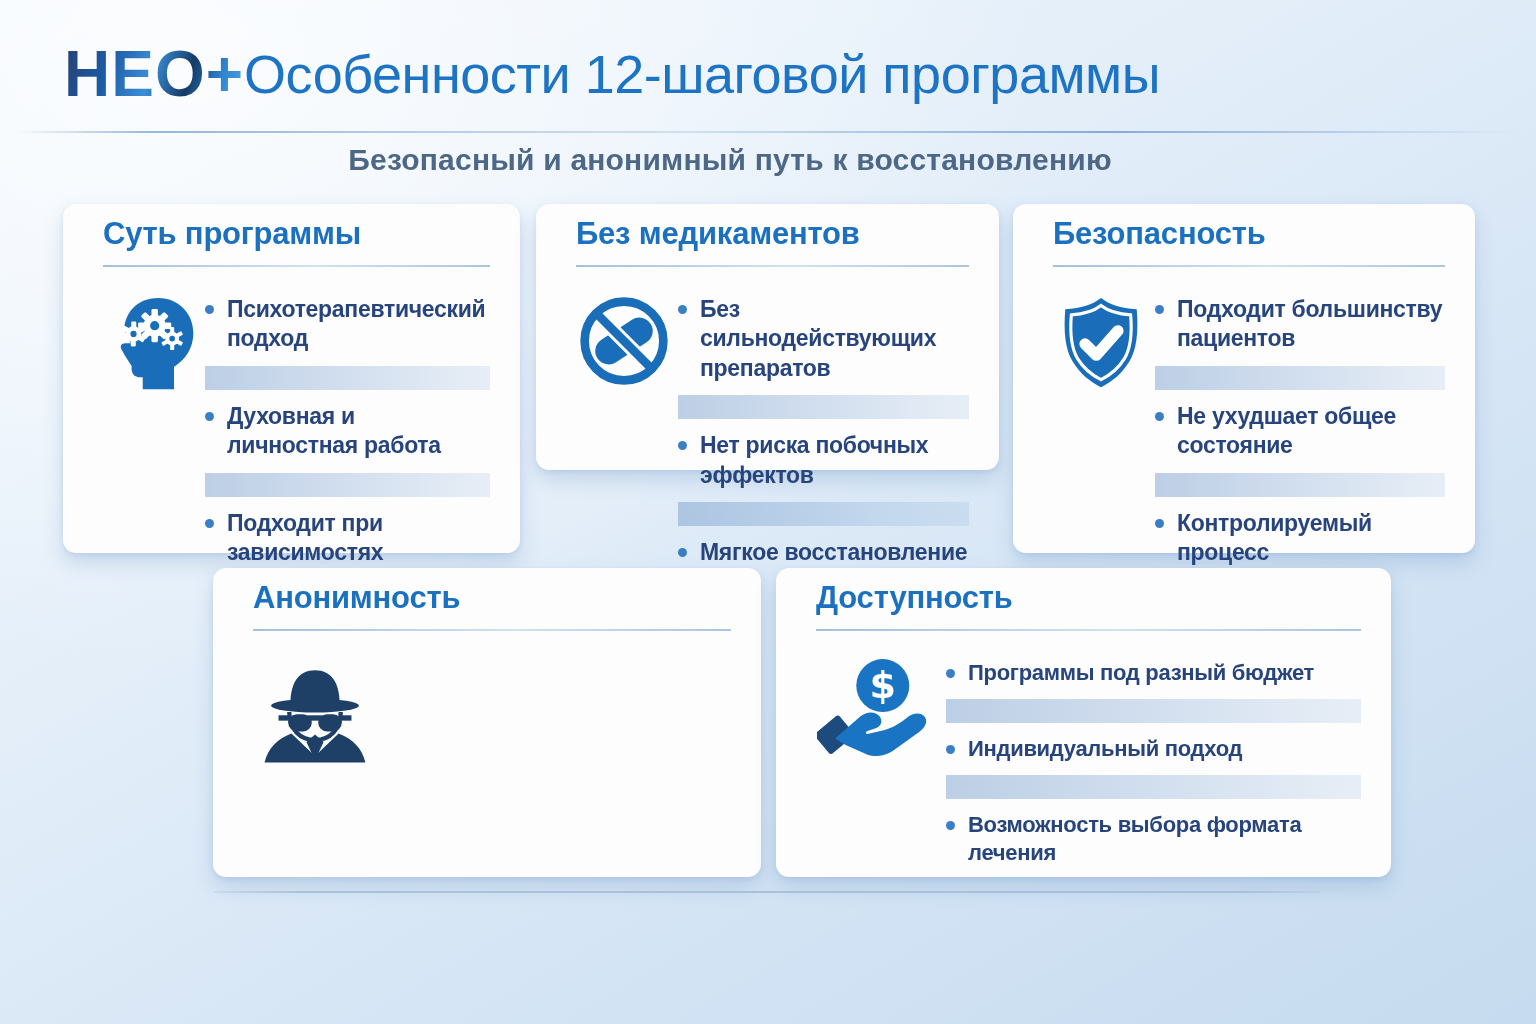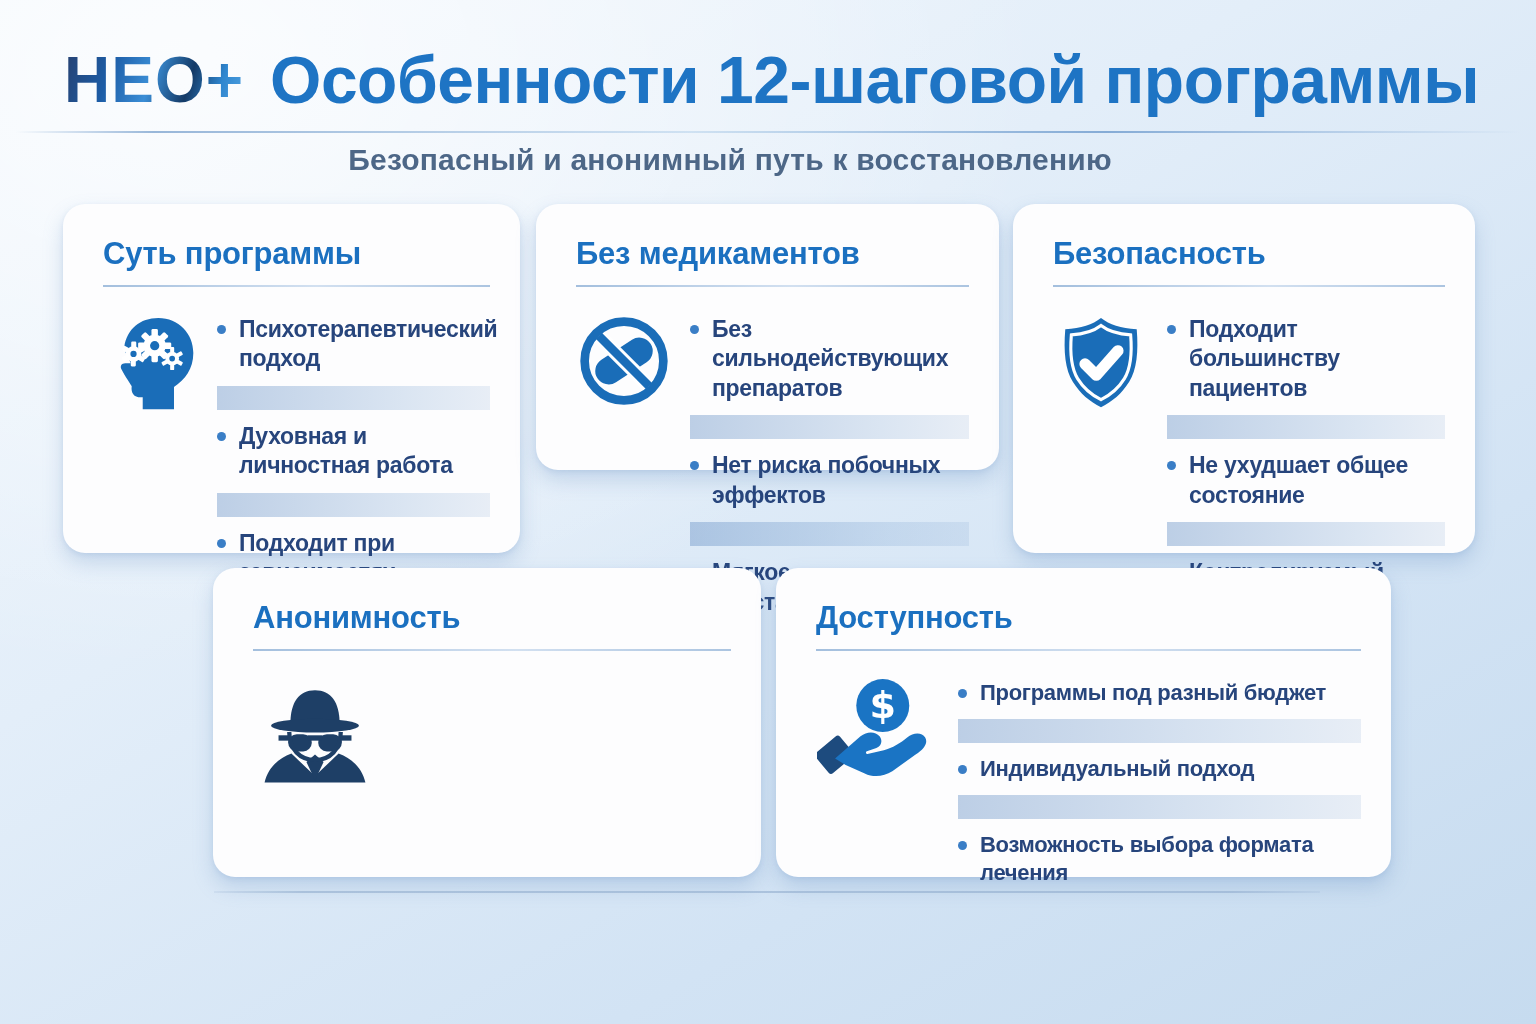--- a/index.html
+++ b/index.html
@@ -7,54 +7,54 @@
   body { font-family:"Liberation Sans","DejaVu Sans",sans-serif; }
 
   .canvas {
     position:relative; width:1536px; height:1024px; overflow:hidden;
     background:
       radial-gradient(ellipse at 12% 6%, rgba(255,255,255,.75) 0%, rgba(255,255,255,0) 45%),
       linear-gradient(150deg,#f1f7fd 0%,#e3eef9 38%,#d2e3f4 72%,#c6dbef 100%);
   }
 
   
-  .brand-row { position:absolute; left:64px; top:42px; display:flex; align-items:center; gap:26px; }
+  .brand-row { position:absolute; left:64px; top:42px; display:flex; align-items:center; }
   .logo {
     font-size:64px; font-weight:800; letter-spacing:1px; line-height:1;
     background:linear-gradient(108deg,#27406e 0%,#1c5ca6 26%,#3b8ed6 48%,#143a66 68%,#2f86cf 84%,#55a5e2 100%);
     -webkit-background-clip:text; background-clip:text; color:transparent;
     transform:scaleY(1.02);
   }
-  .page-title { font-size:66px; font-weight:700; color:#1e74c4; letter-spacing:-0.5px; white-space:nowrap; }
+  .page-title { font-size:54px; font-weight:400; color:#1e74c4; letter-spacing:-0.5px; white-space:nowrap; }
   .title-divider {
     position:absolute; left:0; top:131px; width:1536px; height:2px;
     background:linear-gradient(90deg,rgba(120,160,205,0) 1%,rgba(120,160,205,.75) 10%,rgba(150,190,225,.35) 45%,rgba(110,155,205,.8) 72%,rgba(120,160,205,0) 99%);
   }
   .subtitle {
     position:absolute; left:0; top:143px; width:1460px; text-align:center;
     font-size:30px; font-weight:700; color:#4d6787; letter-spacing:0.2px;
   }
 
   
   .card {
-    position:absolute; background:#fdfdfe; border-radius:22px;
+    position:absolute; background:#fdfdfe; border-radius:13px;
     box-shadow:0 10px 20px rgba(105,145,195,.28), 0 2px 5px rgba(120,160,210,.18);
-    padding:32px 30px 20px 40px;
+    padding:12px 30px 20px 40px;
   }
   .card-1 { left:63px;  top:204px; width:457px; height:349px; }
   .card-2 { left:536px; top:204px; width:463px; height:266px; }
   .card-3 { left:1013px;top:204px; width:462px; height:349px; }
   .card-4 { left:213px; top:568px; width:548px; height:309px; }
   .card-5 { left:776px; top:568px; width:615px; height:309px; }
 
   .card-title { font-size:31px; font-weight:700; color:#1b70c0; letter-spacing:-0.2px; }
   .card-title-divider { margin-top:13px; height:2px;
     background:linear-gradient(90deg,rgba(90,140,195,.55) 0%,rgba(130,170,215,.35) 55%,rgba(90,140,195,.5) 100%); }
 
-  .card-body { display:flex; align-items:flex-start; gap:18px; margin-top:16px; }
+  .card-body { display:flex; align-items:flex-start; gap:6px; margin-top:16px; }
   .icon-box { flex:0 0 auto; display:flex; justify-content:center; margin-top:10px; }
   .card-1 .icon-box, .card-2 .icon-box, .card-3 .icon-box { width:96px; }
   .card-4 .icon-box, .card-5 .icon-box { width:124px; }
 
   ul.card-list { list-style:none; flex:1 1 auto; min-width:0; }
   .card-list li { display:flex; gap:13px; padding:12px 0; }
   .item-text { font-size:23px; font-weight:700; color:#27457c; line-height:1.28; letter-spacing:-0.3px; }
   .card-4 .item-text, .card-5 .item-text { font-size:22px; }
   .dot { flex:0 0 auto; width:9px; height:9px; border-radius:50%; background:#3a7ec6; margin-top:10px; }
   .item-divider { height:2px;

